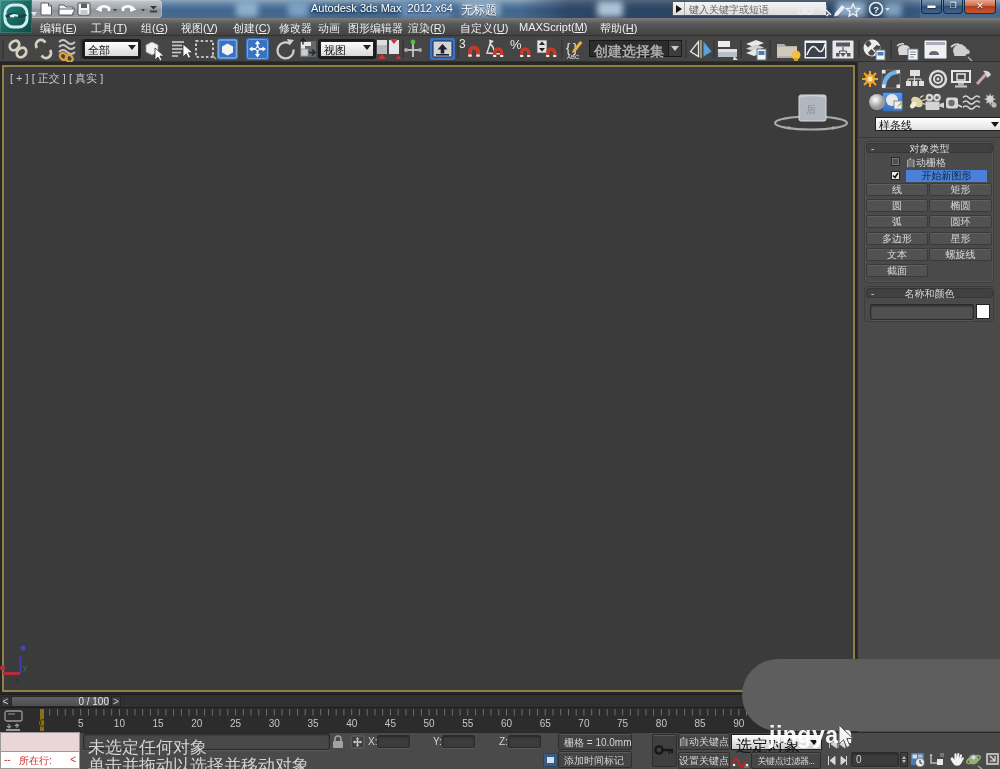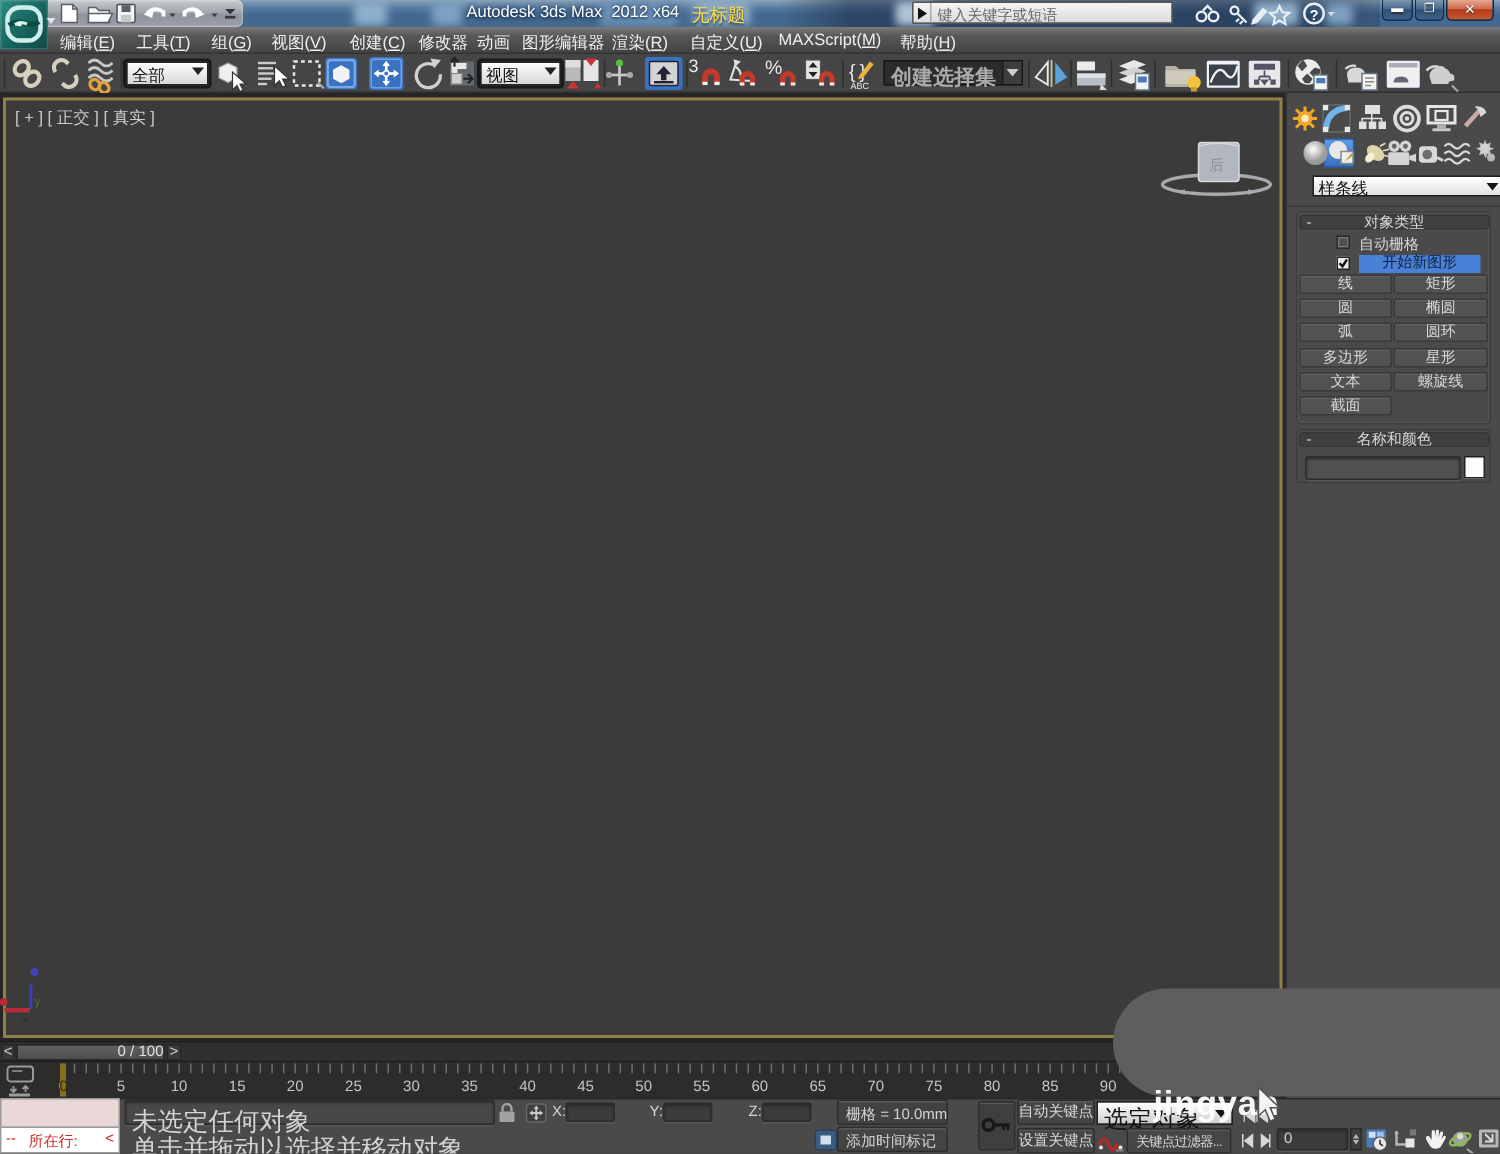--- a/index.html
+++ b/index.html
@@ -79,21 +79,21 @@
     <div class="tblob" style="left:236px;top:1px;width:22px;height:16px;background:#8fb0cc;"></div>
     <div class="tblob" style="left:288px;top:1px;width:20px;height:16px;background:#7da2c2;"></div>
     <div class="tblob" style="left:400px;top:1px;width:52px;height:16px;background:#6f94ba;"></div>
     <div class="tblob" style="left:462px;top:1px;width:38px;height:16px;background:#93afc9;"></div>
     <div style="position:absolute;left:520px;top:0;width:400px;height:18px;background:linear-gradient(90deg,rgba(16,28,50,0) 0%,rgba(16,28,50,0.45) 12%,rgba(16,28,50,0.5) 85%,rgba(16,28,50,0.2) 100%);"></div>
     <div class="tblob" style="left:597px;top:1px;width:26px;height:16px;background:#aec4d6;"></div>
     <div class="tblob" style="left:836px;top:1px;width:30px;height:16px;background:#8fadc8;"></div>
     <div class="tblob" style="left:884px;top:2px;width:18px;height:15px;background:#7fa0bf;"></div>
   </div>
   <div class="abs" id="ttext" style="left:311px;">Autodesk 3ds Max&nbsp; 2012 x64</div>
-  <div class="abs" id="ttext2" style="left:461px;top:2px;color:#fde047;font-size:12px;text-shadow:0 1px 2px #123;">无标题</div>
+  <div class="abs" id="ttext2" style="left:461px;top:2px;color:#ffffff;font-size:12px;text-shadow:0 1px 2px #123;">无标题</div>
 
   <div class="abs" id="qat" style="left:0;top:0;width:310px;height:18px;z-index:6;">
     <div style="position:absolute;left:31px;top:0;width:131px;height:18px;border-radius:0 4px 4px 0;background:linear-gradient(#c6cacf 0%,#a2a8ae 45%,#8f959b 55%,#9aa0a6 100%);box-shadow:inset 0 0 0 1px rgba(255,255,255,0.25);"></div>
     <svg width="310" height="18" style="position:absolute;left:0;top:0;">
 
       <path d="M41 3 l7.5 0 l3 3 l0 9 l-10.5 0 Z" fill="#fdfdfd" stroke="#5a5f66" stroke-width="1"></path>
       <path d="M48.5 3 l0 3 l3 0" fill="none" stroke="#5a5f66" stroke-width="1"></path>
 
       <path d="M59 5 l5 0 l2 2 l7 0 l0 8 l-14 0 Z" fill="#f6f6f6" stroke="#5a5f66" stroke-width="1"></path>
       <path d="M59 9 l16 0 l-3 6 l-13 0 Z" fill="#ffffff" stroke="#5a5f66" stroke-width="1"></path>
@@ -108,21 +108,21 @@
 
       <path d="M134 9 q-5 -5 -11 -1 l0 3" fill="none" stroke="#fdfdfd" stroke-width="2.6"></path>
       <path d="M136.5 9.5 l-7 -3.5 l1 6 Z" fill="#fdfdfd"></path>
       <path d="M141 9 l4 0 l-2 2.5 Z" fill="#3c4046"></path>
 
       <path d="M150 6 l7 0 l-3.5 3.5 Z" fill="#33373c"></path>
       <line x1="150" y1="11.5" x2="157" y2="11.5" stroke="#33373c" stroke-width="1.8"></line>
     </svg>
   </div>
 
-  <div class="abs" style="left:608px;top:1px;width:174px;height:15px;background:linear-gradient(#f4f4f4,#dcdcdc);border:1px solid #555;border-radius:1px;z-index:5;font-family:Liberation Serif, serif;">
+  <div class="abs" style="left:672px;top:1px;width:155px;height:15px;background:linear-gradient(#f4f4f4,#dcdcdc);border:1px solid #555;border-radius:1px;z-index:5;font-family:Liberation Serif, serif;">
     <span style="position:absolute;left:3px;top:3px;width:0;height:0;border:4px solid transparent;border-left:6px solid #111;"></span>
     <div style="position:absolute;left:11px;top:0;width:1px;height:13px;background:#aaa;"></div>
     <span style="position:absolute;left:16px;top:1px;font-size:10px;color:#666;">键入关键字或短语</span>
   </div>
 
   <div class="abs" id="tricons" style="left:530px;top:0;width:390px;height:18px;z-index:6;">
     <svg width="390" height="18">
 
       <g fill="none" stroke="#e8eef4" stroke-width="1.6">
         <circle cx="271" cy="11" r="3.2"></circle>

